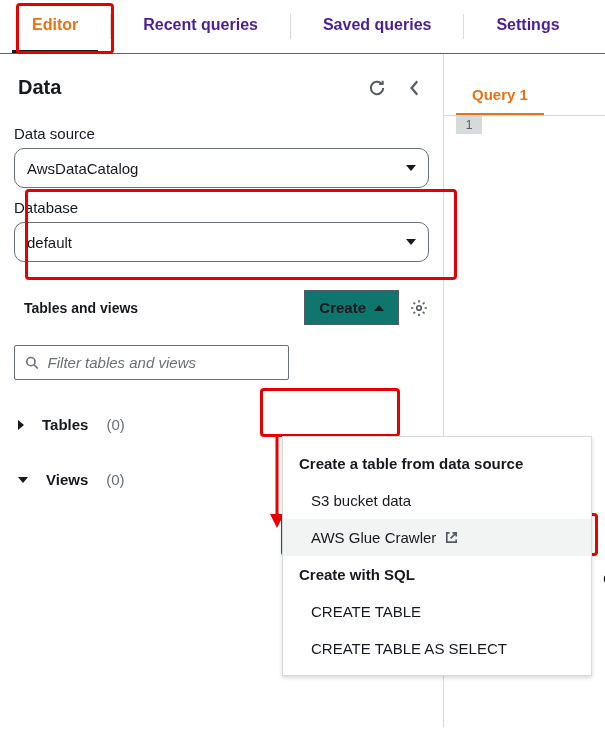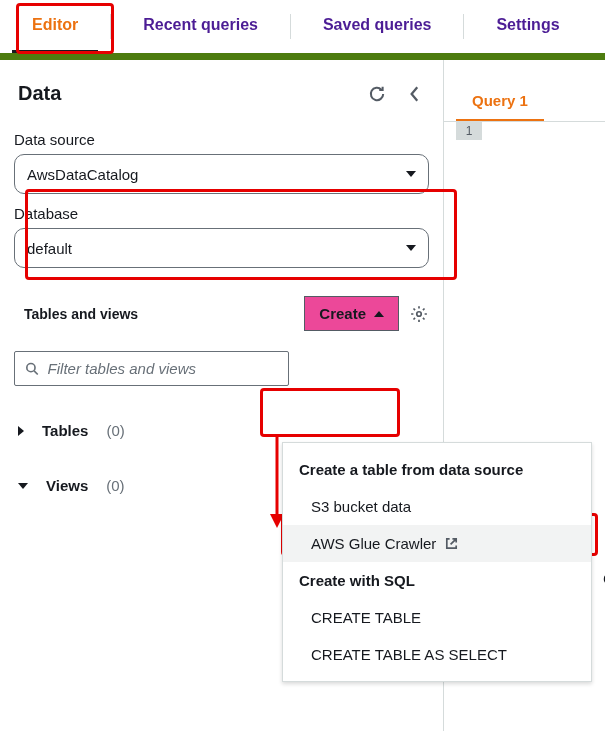--- a/index.html
+++ b/index.html
@@ -1,18 +1,18 @@
 <!DOCTYPE html>
 <html><head>
   <meta charset="utf-8">
   <style>
     * { box-sizing: border-box; margin: 0; padding: 0; }
     body { font-family: "Amazon Ember", "Helvetica Neue", Arial, sans-serif; font-size: 14px; color: #16191f; background: #fff; width: 605px; height: 731px; overflow: hidden; }
     
-    .topnav { display: flex; gap: 0; border-bottom: 7px solid #4d7c0f; padding: 0 12px; }
+    .topnav { display: flex; gap: 0; border-bottom: 1px solid #4d7c0f; padding: 0 12px; }
     .topnav-tab { padding: 16px 20px; font-size: 16px; font-weight: 700; color: #4c1d95; cursor: pointer; border-bottom: 3px solid transparent; position: relative; }
     .topnav-tab.active { color: #ec7211; border-bottom-color: #16191f; }
     .topnav-sep { width: 1px; background: #d5dbdb; margin: 14px 12px; }
     
     .main { display: flex; height: calc(731px - 58px); }
     .left-panel { flex: 0 0 444px; padding: 22px 14px; border-right: 1px solid #d5dbdb; position: relative; }
     .right-panel { flex: 1; }
     
     .panel-header { display: flex; align-items: center; justify-content: space-between; margin-bottom: 26px; padding: 0 4px; }
     .panel-title { font-size: 20px; font-weight: 700; }
@@ -20,21 +20,21 @@
     .icon-btn { width: 20px; height: 20px; display: flex; align-items: center; justify-content: center; cursor: pointer; color: #545b64; }
     
     .field-group { margin-bottom: 11px; }
     .field-label { font-size: 15px; color: #16191f; margin-bottom: 6px; display: block; }
     .select-box { width: 100%; height: 40px; border: 1px solid #687078; border-radius: 10px; padding: 0 12px; display: flex; align-items: center; justify-content: space-between; background: #fff; cursor: pointer; font-size: 15px; }
     .select-caret { width: 0; height: 0; border-left: 5px solid transparent; border-right: 5px solid transparent; border-top: 6px solid #16191f; }
     
     .tv-header { display: flex; align-items: center; justify-content: space-between; margin-top: 28px; margin-bottom: 20px; }
     .tv-title { font-size: 14px; font-weight: 700; margin-left: 10px; }
     .tv-actions { display: flex; align-items: center; gap: 10px; }
-    .create-btn { border: 1px solid #545b64; background: #ec4899; padding: 8px 14px; font-size: 15px; font-weight: 700; cursor: pointer; display: flex; align-items: center; gap: 8px; color: #16191f; }
+    .create-btn { border: 1px solid #545b64; background: #0f766e; padding: 8px 14px; font-size: 15px; font-weight: 700; cursor: pointer; display: flex; align-items: center; gap: 8px; color: #16191f; }
     .caret-up { width: 0; height: 0; border-left: 5px solid transparent; border-right: 5px solid transparent; border-bottom: 6px solid #16191f; }
     
     .filter-box { display: flex; align-items: center; gap: 8px; border: 1px solid #687078; border-radius: 2px; padding: 8px 10px; width: 275px; margin-bottom: 24px; }
     .filter-input { border: none; outline: none; font-size: 15px; font-style: italic; color: #687078; width: 100%; }
     .filter-input::placeholder { color: #687078; font-style: italic; }
     
     .tree-item { display: flex; align-items: center; gap: 18px; padding: 12px 0; font-size: 15px; }
     .tree-caret { width: 0; height: 0; border-top: 5px solid transparent; border-bottom: 5px solid transparent; border-left: 6px solid #16191f; margin-left: 4px; }
     .tree-caret.open { border-left: 5px solid transparent; border-right: 5px solid transparent; border-top: 6px solid #16191f; border-bottom: none; }
     .tree-label { font-weight: 700; }

